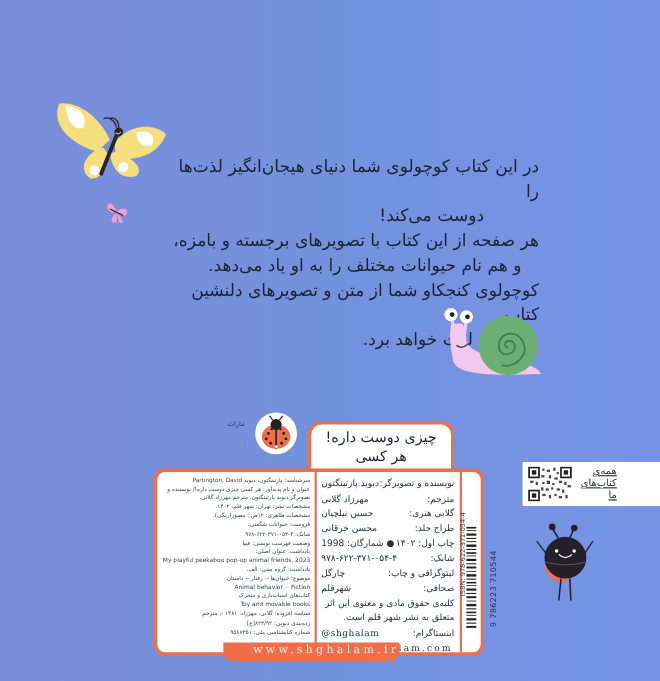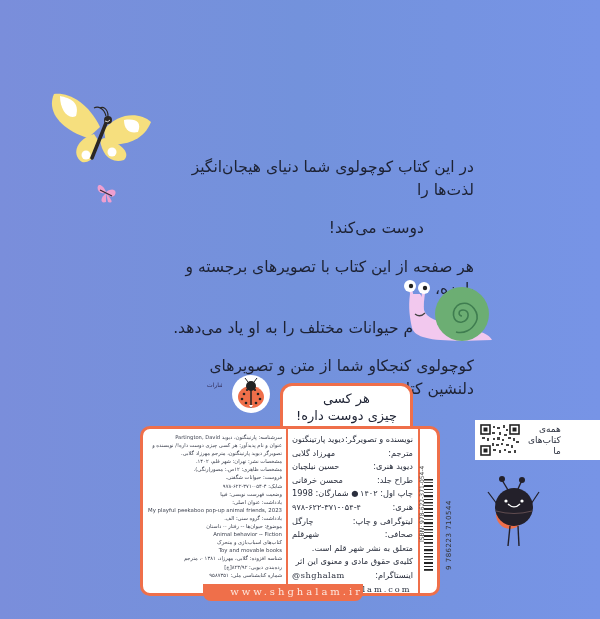--- a/index.html
+++ b/index.html
@@ -18,21 +18,21 @@
   .blurb {
     position: absolute;
     top: 140px; right: 110px;
     width: 340px;
     direction: rtl;
     text-align: right;
     font-size: 15.5px;
     line-height: 22.5px;
     color: #1d2233;
   }
-  .blurb p { margin: 16px; }
+  .blurb p { margin: 0; }
   .blurb .indent { padding-right: 50px; }
   .blurb .indent2 { padding-right: 16px; }
   .blurb .indent3 { padding-right: 60px; }
 
   
   .butterfly { position: absolute; left: 48px; top: 72px; width: 110px; height: 100px; }
   .small-butterfly { position: absolute; left: 94px; top: 180px; width: 24px; height: 26px; }
 
   
   .snail { position: absolute; left: 398px; top: 278px; width: 100px; height: 70px; }
@@ -83,21 +83,21 @@
     font-size: 10px; letter-spacing: 3px; text-align: right; line-height: 16px;
   }
 
   
   .publisher-logo { position: absolute; left: 167px; top: 378px; width: 55px; height: 30px; }
   .ladybug-logo { position: absolute; left: 231px; top: 374px; width: 40px; height: 40px; }
 
   
   .qr-panel {
     position: absolute; left: 475px; top: 420px; width: 125px; height: 40px;
-    background: #fff; display: flex; align-items: center; padding-left: 5px;
+    background: #fff; display: flex; align-items: center; padding-left: 5px; text-decoration: underline;
   }
   .qr-code { width: 40px; height: 32px; position: relative; }
   .qr-text { direction: rtl; text-align: right; font-size: 9px; line-height: 11px; color: #2a2f3d; margin-left: 8px; }
 
   
   .bug { position: absolute; left: 484px; top: 474px; width: 60px; height: 84px; }
 </style>
 </head>
 <body>
 
@@ -166,22 +166,22 @@
   <circle cx="11" cy="25" r="1.3" fill="#222"></circle>
     <circle cx="29" cy="25" r="1.3" fill="#222"></circle>
   <circle cx="15" cy="29" r="1.3" fill="#222"></circle>
     <circle cx="25" cy="29" r="1.3" fill="#222"></circle>
   <circle cx="16" cy="16" r="1.1" fill="#222"></circle>
     <circle cx="24" cy="16" r="1.1" fill="#222"></circle>
   <path d="M18 31 L20 34 L22 31 Z" fill="#ffffff"></path>
 </svg>
 
 <div class="title-box">
+  <div>چیزی دوست داره!</div>
   <div>هر کسی</div>
-  <div>چیزی دوست داره!</div>
 </div>
 
 <div class="info-panel">
   <div class="info-left">
     <div>سرشناسه: پارتینگتون، دیوید Partington, David</div>
     <div>عنوان و نام پدیدآور: هر کسی چیزی دوست داره!/ نویسنده و</div>
     <div>تصویرگر دیوید پارتینگتون، مترجم مهرزاد گلابی.</div>
     <div>مشخصات نشر: تهران: شهر قلم، ۱۴۰۲.</div>
     <div>مشخصات ظاهری: ۱۲ص.: مصور(رنگی).</div>
     <div>فروست: حیوانات شگفتی.</div>
@@ -202,45 +202,45 @@
   <div class="info-right">
     <div class="row">
         <span>نویسنده و تصویرگر:</span>
         <span>دیوید پارتینگتون</span>
       </div>
     <div class="row">
         <span>مترجم:</span>
         <span>مهرزاد گلابی</span>
       </div>
     <div class="row">
-        <span>دیوید هنری:</span>
+        <span>گلابی هنری:</span>
         <span>حسین نیلچیان</span>
       </div>
     <div class="row">
         <span>طراح جلد:</span>
         <span>محسن خرقانی</span>
       </div>
     <div class="row">
         <span>چاپ اول: ۱۴۰۲</span>
         <span>● شمارگان: 1998</span>
       </div>
     <div class="row">
-        <span>هنری:</span>
+        <span>شابک:</span>
         <span>۹۷۸-۶۲۲-۳۷۱-۰۵۴-۴</span>
       </div>
     <div class="row">
         <span>لیتوگرافی و چاپ:</span>
         <span>چارگل</span>
       </div>
     <div class="row">
         <span>صحافی:</span>
         <span>شهرقلم</span>
       </div>
+    <div class="full">کلیه‌ی حقوق مادی و معنوی این اثر</div>
     <div class="full">متعلق به نشر شهر قلم است.</div>
-    <div class="full">کلیه‌ی حقوق مادی و معنوی این اثر</div>
     <div class="row">
         <span>اینستاگرام:</span>
         <span class="ltr">@shghalam</span>
       </div>
     <div class="ltr" style="text-align:center; letter-spacing:2px;">info@shghalam.com</div>
   </div>
 
   <svg class="barcode-area" viewBox="0 0 16 150" preserveAspectRatio="none">
     <g fill="#222">
       <rect x="2" y="40" width="9" height="1.5"></rect>

